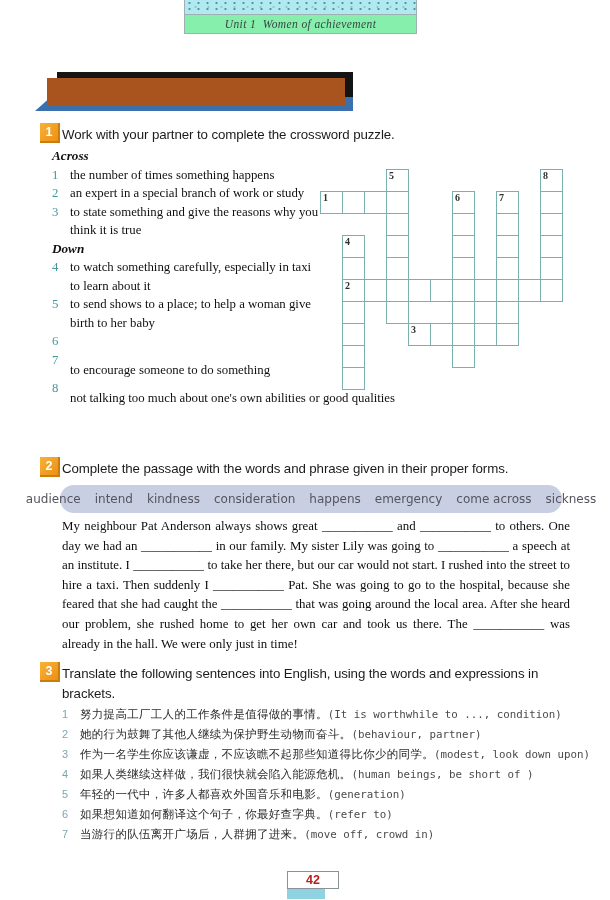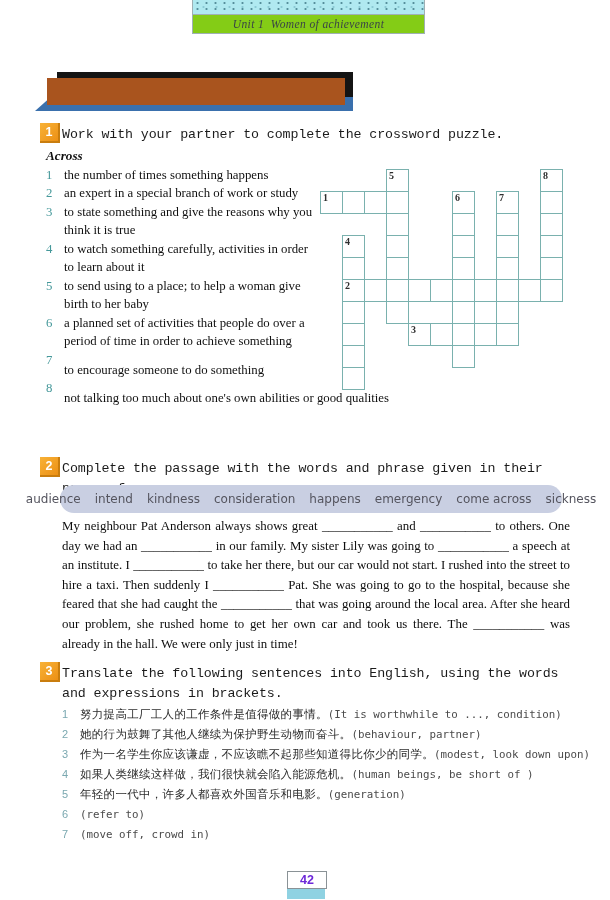--- a/index.html
+++ b/index.html
@@ -2,21 +2,21 @@
 <html><head>
 <meta charset="utf-8">
 <style>
   html,body{margin:0;padding:0;}
   body{
     width:610px;height:900px;position:relative;background:#ffffff;
     font-family:"Liberation Serif",serif;color:#111;overflow:hidden;
   }
   
   .unit-header{position:absolute;left:184px;top:0;width:233px;height:34px;
-    border:1px solid #9fb0b4;border-top:none;background:#84cc16;box-sizing:border-box;margin-left:8px;}
+    border:1px solid #9fb0b4;border-top:none;background:#86efac;box-sizing:border-box;}
   .unit-band{height:14px;background-color:#b0e9f0;
     background-image:radial-gradient(circle,#568f9c 1px,transparent 1.2px),
                      radial-gradient(circle,#8ac9d4 1px,transparent 1.2px);
     background-size:9px 6px,13px 8px;background-position:0 0,4px 3px;
     border-bottom:1px solid #9fb0b4;}
   .unit-title{display:block;text-align:center;font-style:italic;
     font-family:"Liberation Serif",serif;font-size:11.5px;color:#3a4446;
     line-height:18px;letter-spacing:.4px;white-space:pre;}
   
   .banner{position:absolute;left:35px;top:72px;width:330px;height:42px;}
@@ -26,24 +26,24 @@
   .banner-orange{position:absolute;left:12px;top:6px;width:298px;height:27px;background:#a9541e;}
   .banner-label{position:absolute;left:22px;top:8px;display:block;
     font-family:"Liberation Sans",sans-serif;font-weight:bold;font-size:15.5px;
     color:#f3e9d0;letter-spacing:.8px;white-space:nowrap;}
   .banner-label::first-letter{font-size:21px;}
   
   .badge{position:absolute;width:18px;height:18px;text-align:center;line-height:18px;
     background:linear-gradient(135deg,#f8b237,#ec9015);
     border-right:2px solid #c97d0e;border-bottom:2px solid #c97d0e;
     font-family:"Liberation Sans",sans-serif;font-weight:bold;font-size:12.5px;color:#fff;}
-  .instruction{position:absolute;font-family:Liberation Mono, monospace;
+  .instruction{position:absolute;font-family:Liberation Sans, sans-serif;
     font-size:13.3px;color:#1b1b1b;line-height:20px;letter-spacing:-.1px;}
   
-  .clue-area{position:absolute;left:46px;top:147px;width:508px;
+  .clue-area{position:absolute;left:52px;top:147px;width:508px;
     font-size:12.8px;line-height:18.5px;color:#101010;}
   .clue-section-label{font-weight:bold;font-style:italic;font-size:13.2px;}
   .clue{display:flex;}
   .clue-num{width:18px;flex:0 0 18px;color:#45989a;}
   .clue-text{max-width:250px;}
   .clue.wide .clue-text{max-width:none;margin-top:10px;}
   
   .crossword{position:absolute;left:320px;top:169px;width:244px;height:222px;}
   .cw-cell{position:absolute;width:23px;height:23px;box-sizing:border-box;
     border:1px solid #7ab1ae;background:#fff;}
@@ -58,23 +58,23 @@
   .passage{position:absolute;left:62px;top:517px;width:508px;
     font-size:12.9px;line-height:19.6px;text-align:justify;color:#0e0e0e;}
   
   .ex3-items{position:absolute;left:62px;top:708px;width:515px;}
   .ex3-item{display:flex;white-space:nowrap;margin-bottom:7px;line-height:13px;}
   .ex3-num{width:18px;flex:0 0 18px;font-family:"Liberation Sans",sans-serif;
     font-size:11px;color:#7aa8b0;}
   .ex3-zh{font-family:"Liberation Sans",sans-serif;font-size:11.5px;color:#2b2b2b;letter-spacing:.3px;}
   .ex3-en{font-family:"DejaVu Sans Mono",monospace;font-size:10.8px;color:#4a4a4a;}
   
-  .footer-box{position:absolute;left:287px;top:871px;width:40px;height:18px;
+  .footer-box{position:absolute;left:287px;top:871px;width:52px;height:18px;
     border:1px solid #8a9296;box-sizing:border-box;text-align:center;line-height:16px;
-    font-family:"Liberation Sans",sans-serif;font-weight:bold;font-size:12.5px;color:#6d28d9;}
+    font-family:"Liberation Sans",sans-serif;font-weight:bold;font-size:12.5px;color:#b91c1c;}
   .footer-bar{position:absolute;left:287px;top:889px;width:38px;height:10px;background:#8fd2e2;}
 </style>
 </head>
 <body>
 
 <div class="unit-header">
   <div class="unit-band"></div>
   <span class="unit-title">Unit 1  Women of achievement</span>
 </div>
 
@@ -97,33 +97,33 @@
       </div>
       <div class="clue">
         <span class="clue-num">2</span>
         <span class="clue-text">an expert in a special branch of work or study</span>
       </div>
       <div class="clue">
         <span class="clue-num">3</span>
         <span class="clue-text">to state something and give the reasons why you think it is true</span>
       </div>
     </div>
+  <div class="clue-section-label">Down</div>
   <div>
 
   <div class="clue">
         <span class="clue-num">4</span>
-        <span class="clue-text">to watch something carefully, activities in order to learn about it</span>
+        <span class="clue-text">to watch something carefully, especially in taxi to learn about it</span>
       </div>
       <div class="clue">
         <span class="clue-num">5</span>
-        <span class="clue-text">to send using to a place; to help a woman give birth to her baby</span>
+        <span class="clue-text">to send shows to a place; to help a woman give birth to her baby</span>
       </div>
       <div class="clue">
         <span class="clue-num">6</span>
-        <span class="clue-text">a planned set of activities that people do over a period of time in order to achieve something</span>
       </div>
       <div class="clue wide">
         <span class="clue-num">7</span>
         <span class="clue-text">to encourage someone to do something</span>
       </div>
       <div class="clue wide">
         <span class="clue-num">8</span>
         <span class="clue-text">not talking too much about one's own abilities or good qualities</span>
       </div>
     </div>
@@ -236,22 +236,24 @@
       <span class="ex3-zh">如果人类继续这样做，我们很快就会陷入能源危机。</span>
       <span class="ex3-en"> (human beings, be short of )</span>
     </div>
     <div class="ex3-item">
       <span class="ex3-num">5</span>
       <span class="ex3-zh">年轻的一代中，许多人都喜欢外国音乐和电影。</span>
       <span class="ex3-en"> (generation)</span>
     </div>
     <div class="ex3-item">
       <span class="ex3-num">6</span>
+      <span class="ex3-zh">如果想知道如何翻译这个句子，你最好查字典。</span>
       <span class="ex3-en"> (refer to)</span>
     </div>
     <div class="ex3-item">
       <span class="ex3-num">7</span>
+      <span class="ex3-zh">当游行的队伍离开广场后，人群拥了进来。</span>
       <span class="ex3-en"> (move off, crowd in)</span>
     </div>
   </div>
 
 <div class="footer-box">42</div>
 <div class="footer-bar"></div>
 
 </body></html>

